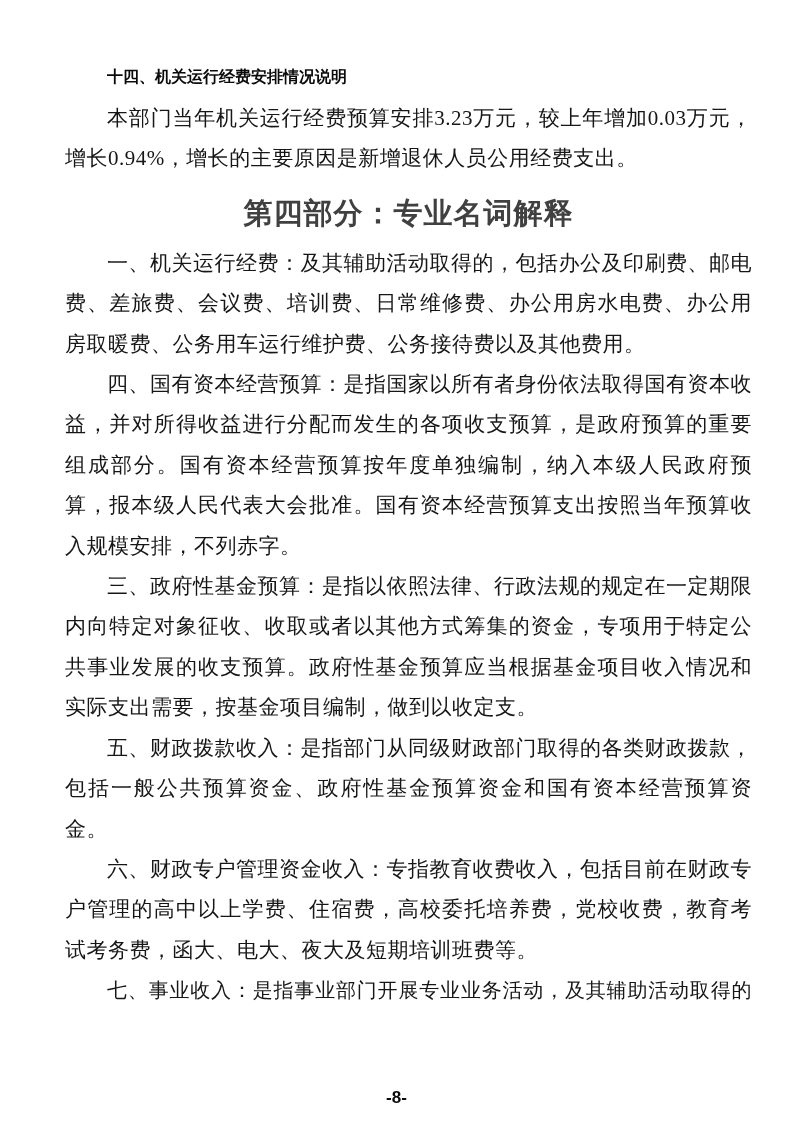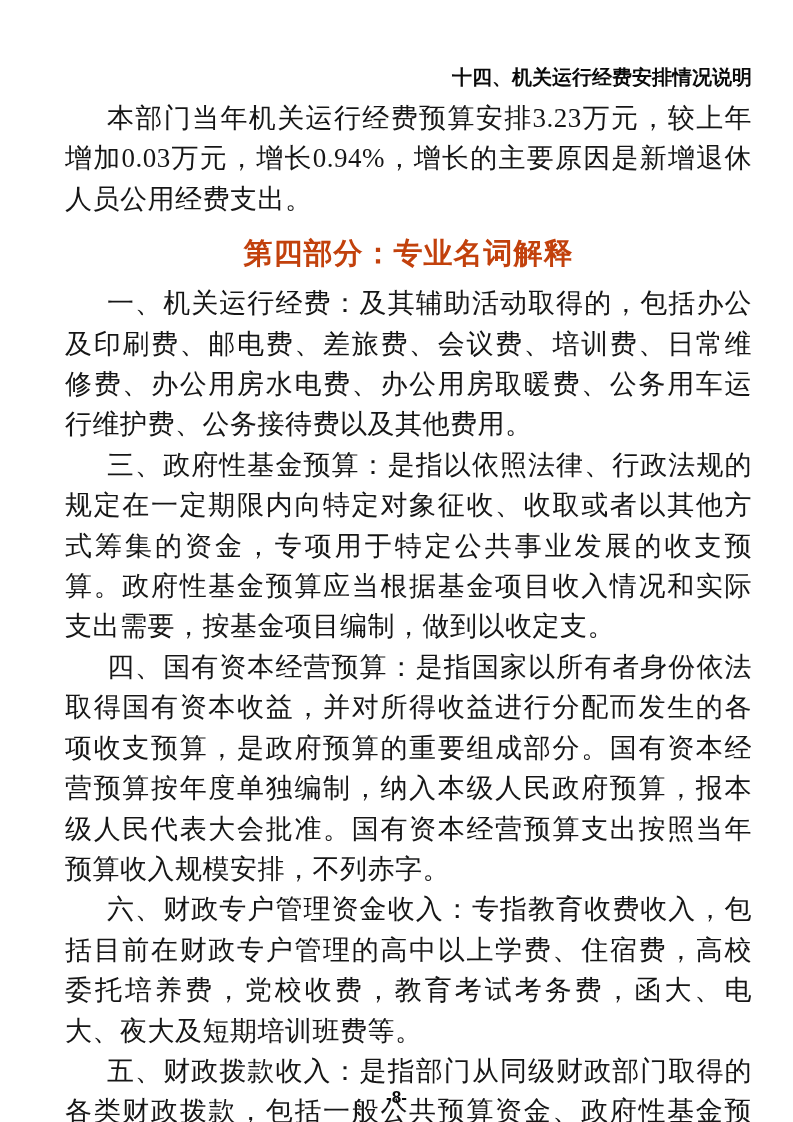--- a/index.html
+++ b/index.html
@@ -16,44 +16,43 @@
     width: 793px;
     height: 1122px;
     background: #ffffff;
   }
   .content {
     padding: 56px 41px 0 65px;
   }
   .section-heading {
     font-family: "Liberation Sans", sans-serif;
     font-weight: bold;
-    font-size: 20px;
+    font-size: 16px;
     line-height: 42px;
     text-indent: 42px;
     color: #0a0a0a;
-    text-align: right;
   }
   .body-para {
-    font-size: 27px;
+    font-size: 21px;
     letter-spacing: 0.5px;
     line-height: 40.4px;
     text-indent: 42px;
     text-align: justify;
     text-justify: inter-character;
     color: #161616;
   }
   .part-title {
     font-family: "Liberation Sans", sans-serif;
     font-weight: bold;
     font-size: 29px;
     line-height: 52px;
     margin: 8px 0 4px 0;
     text-align: center;
     letter-spacing: 1px;
-    color: #c2410c;
+    color: #404040;
   }
   .body-para.continued {
     font-size: 20px;
     letter-spacing: 0.5px;
     text-align: justify;
     text-align-last: justify;
   }
   .page-number {
     position: absolute;
     top: 1088px;
@@ -74,26 +73,26 @@
 
     <h2 class="section-heading">十四、机关运行经费安排情况说明</h2>
 
     <p class="body-para">本部门当年机关运行经费预算安排3.23万元，较上年增加0.03万元，增长0.94%，增长的主要原因是新增退休人员公用经费支出。</p>
 
     <h1 class="part-title">第四部分：专业名词解释</h1>
 
     <p class="body-para">一、机关运行经费：及其辅助活动取得的，包括办公及印刷费、邮电费、差旅费、会议费、培训费、日常维修费、办公用房水电费、办公用房取暖费、公务用车运行维护费、公务接待费以及其他费用。</p>
 
 
+    <p class="body-para">四、国有资本经营预算：是指国家以所有者身份依法取得国有资本收益，并对所得收益进行分配而发生的各项收支预算，是政府预算的重要组成部分。国有资本经营预算按年度单独编制，纳入本级人民政府预算，报本级人民代表大会批准。国有资本经营预算支出按照当年预算收入规模安排，不列赤字。</p>
+
     <p class="body-para">三、政府性基金预算：是指以依照法律、行政法规的规定在一定期限内向特定对象征收、收取或者以其他方式筹集的资金，专项用于特定公共事业发展的收支预算。政府性基金预算应当根据基金项目收入情况和实际支出需要，按基金项目编制，做到以收定支。</p>
 
-    <p class="body-para">四、国有资本经营预算：是指国家以所有者身份依法取得国有资本收益，并对所得收益进行分配而发生的各项收支预算，是政府预算的重要组成部分。国有资本经营预算按年度单独编制，纳入本级人民政府预算，报本级人民代表大会批准。国有资本经营预算支出按照当年预算收入规模安排，不列赤字。</p>
+    <p class="body-para">五、财政拨款收入：是指部门从同级财政部门取得的各类财政拨款，包括一般公共预算资金、政府性基金预算资金和国有资本经营预算资金。</p>
 
     <p class="body-para">六、财政专户管理资金收入：专指教育收费收入，包括目前在财政专户管理的高中以上学费、住宿费，高校委托培养费，党校收费，教育考试考务费，函大、电大、夜大及短期培训班费等。</p>
-
-    <p class="body-para">五、财政拨款收入：是指部门从同级财政部门取得的各类财政拨款，包括一般公共预算资金、政府性基金预算资金和国有资本经营预算资金。</p>
 
     <p class="body-para continued">七、事业收入：是指事业部门开展专业业务活动，及其辅助活动取得的</p>
 
   </div>
 
   <div class="page-number">-8-</div>
 </div>
 
 </body></html>

